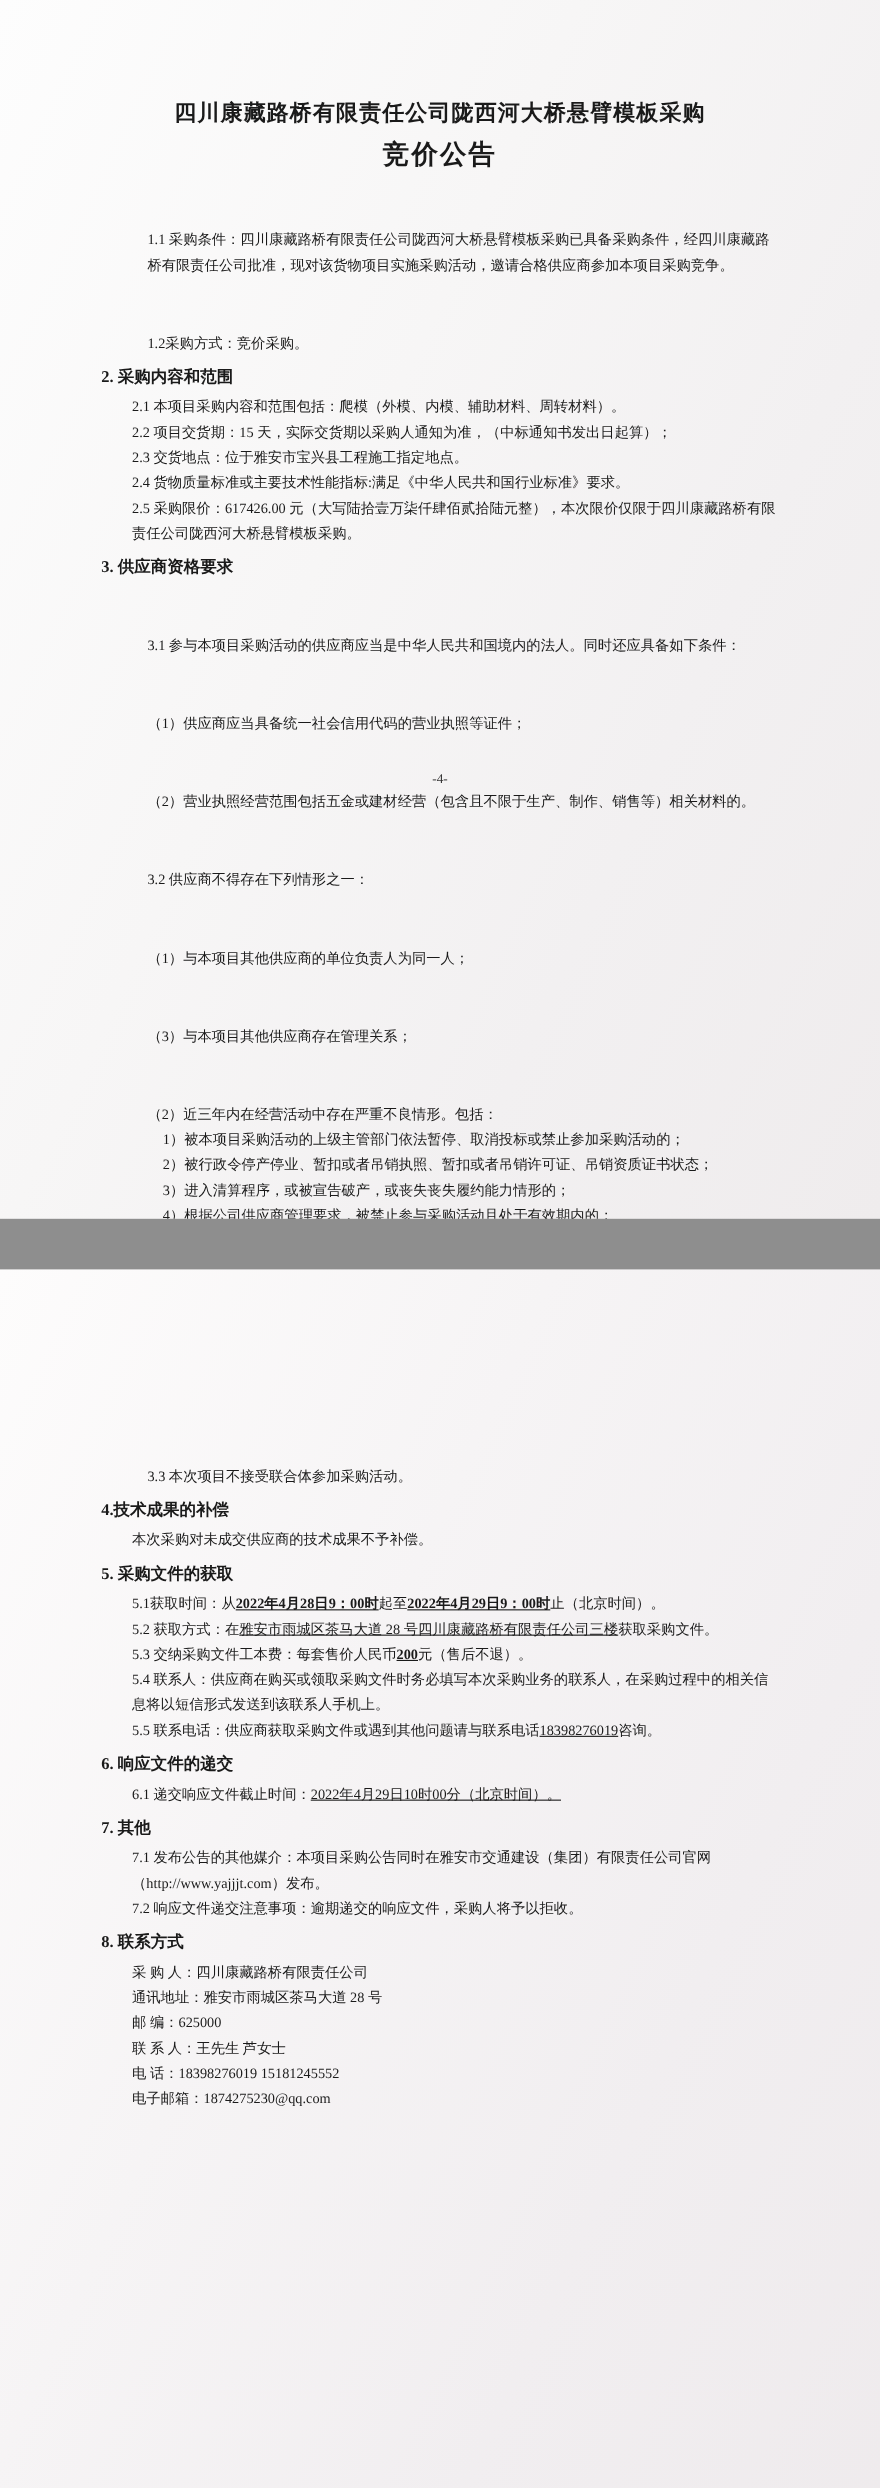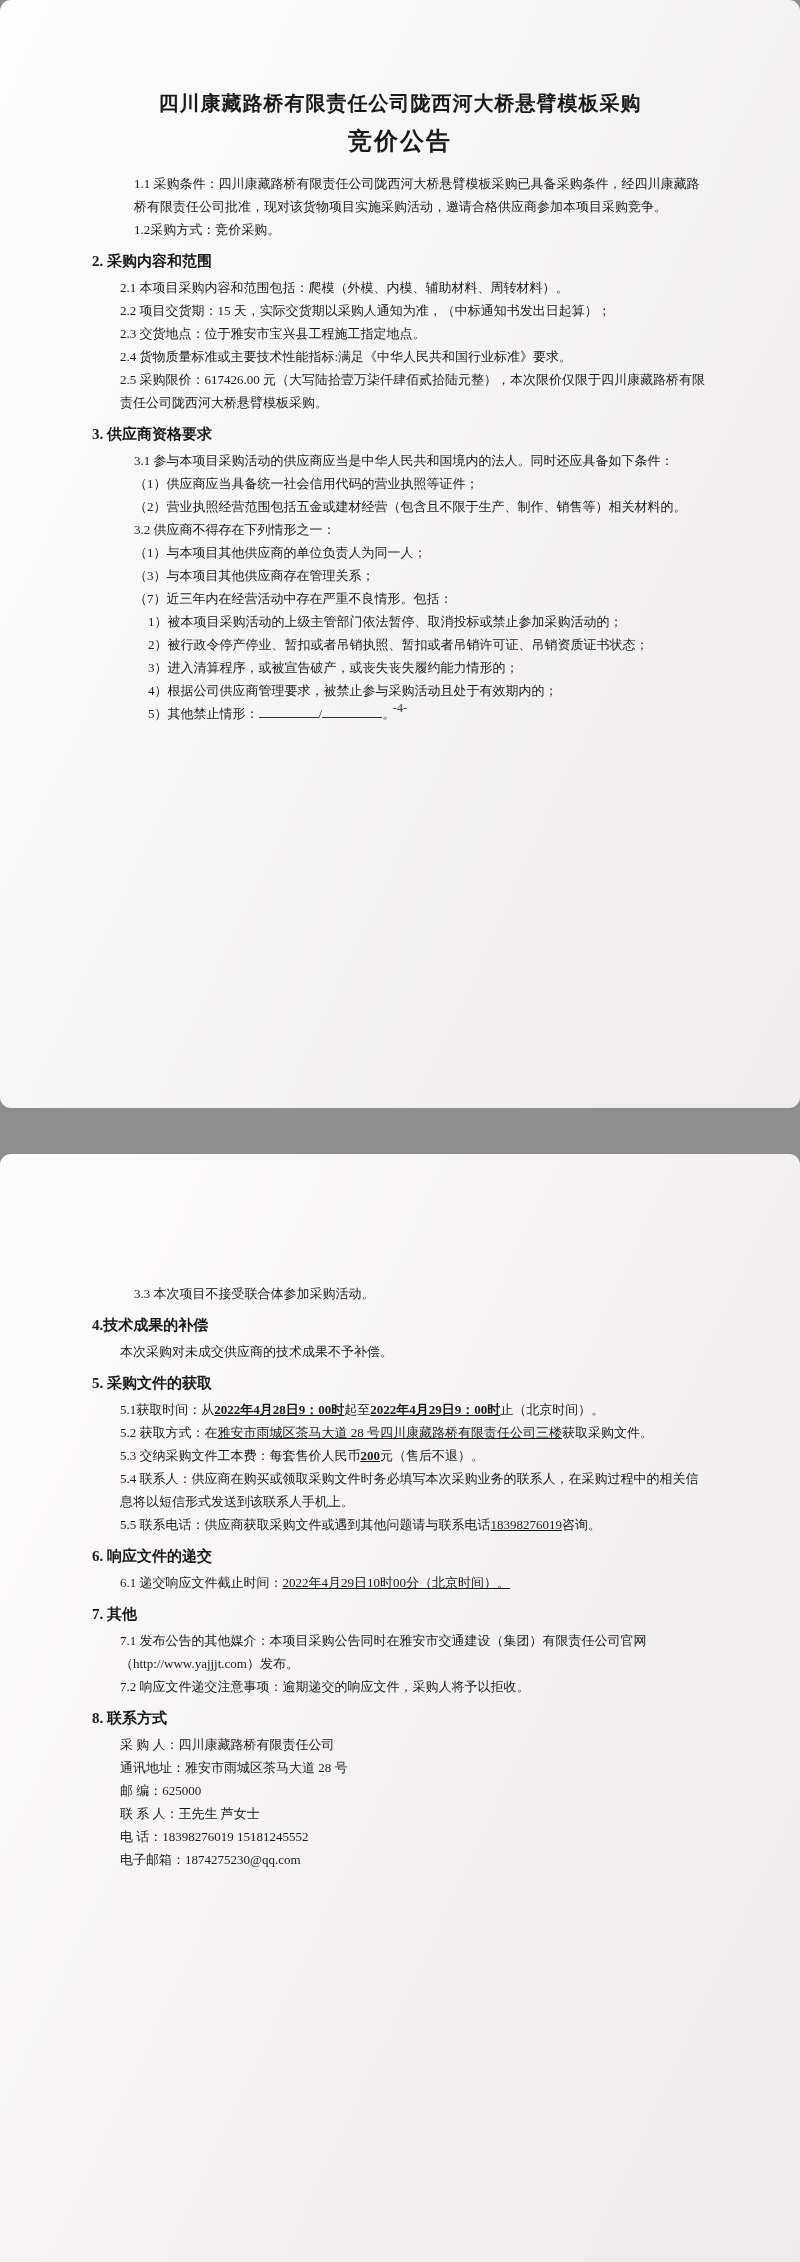--- a/index.html
+++ b/index.html
@@ -14,21 +14,20 @@
   }
   .doc {
     width: 800px;
     position: relative;
   }
   .page {
     position: relative;
     background: #fbfafa;
     box-sizing: border-box;
     overflow: hidden;
-    border-radius: 11px;
   }
   .page1 {
     width: 800px;
     height: 1108px;
     padding: 86px 92px 0 92px;
     background: linear-gradient(115deg, #fdfdfd 0%, #f7f6f6 40%, #f2f0f1 70%, #efeced 100%);
   }
   .gap {
     width: 800px;
     height: 46px;
@@ -62,21 +61,21 @@
     margin: 9px 0 4px 0;
     line-height: 22px;
   }
   p.para {
     font-size: 13px;
     line-height: 23px;
     margin: 0;
     text-indent: 0;
   }
   p.ind1 { padding-left: 28px; }
-  p.ind2 { padding-left: 42px; }
+  p.ind2 { padding-left: 42px; margin-top: 48px; }
   p.ind3 { padding-left: 56px; }
   .u { text-decoration: underline; }
   .b { font-weight: bold; }
   .pgnum {
     position: absolute;
     left: 0;
     right: 0;
     text-align: center;
     font-size: 12px;
     color: #333;
@@ -158,21 +157,21 @@
     <p class="para ind1">2.4 货物质量标准或主要技术性能指标:满足《中华人民共和国行业标准》要求。</p>
     <p class="para ind1">2.5 采购限价：617426.00 元（大写陆拾壹万柒仟肆佰贰拾陆元整），本次限价仅限于四川康藏路桥有限责任公司陇西河大桥悬臂模板采购。</p>
 
     <h2 class="sec">3. 供应商资格要求</h2>
     <p class="para ind2">3.1 参与本项目采购活动的供应商应当是中华人民共和国境内的法人。同时还应具备如下条件：</p>
     <p class="para ind2">（1）供应商应当具备统一社会信用代码的营业执照等证件；</p>
     <p class="para ind2">（2）营业执照经营范围包括五金或建材经营（包含且不限于生产、制作、销售等）相关材料的。</p>
     <p class="para ind2">3.2 供应商不得存在下列情形之一：</p>
     <p class="para ind2">（1）与本项目其他供应商的单位负责人为同一人；</p>
     <p class="para ind2">（3）与本项目其他供应商存在管理关系；</p>
-    <p class="para ind2">（7）近三年内在经营活动中存在严重不良情形。包括：</p>
+    <p class="para ind2">（2）近三年内在经营活动中存在严重不良情形。包括：</p>
     <p class="para ind3">1）被本项目采购活动的上级主管部门依法暂停、取消投标或禁止参加采购活动的；</p>
     <p class="para ind3">2）被行政令停产停业、暂扣或者吊销执照、暂扣或者吊销许可证、吊销资质证书状态；</p>
     <p class="para ind3">3）进入清算程序，或被宣告破产，或丧失丧失履约能力情形的；</p>
     <p class="para ind3">4）根据公司供应商管理要求，被禁止参与采购活动且处于有效期内的；</p>
     <p class="para ind3">
       <span>5）其他禁止情形：</span><span class="blankline"></span>/<span class="blankline"></span><span>。</span>
     </p>
 
     <div class="pgnum p1num">-4-</div>
   </div>

